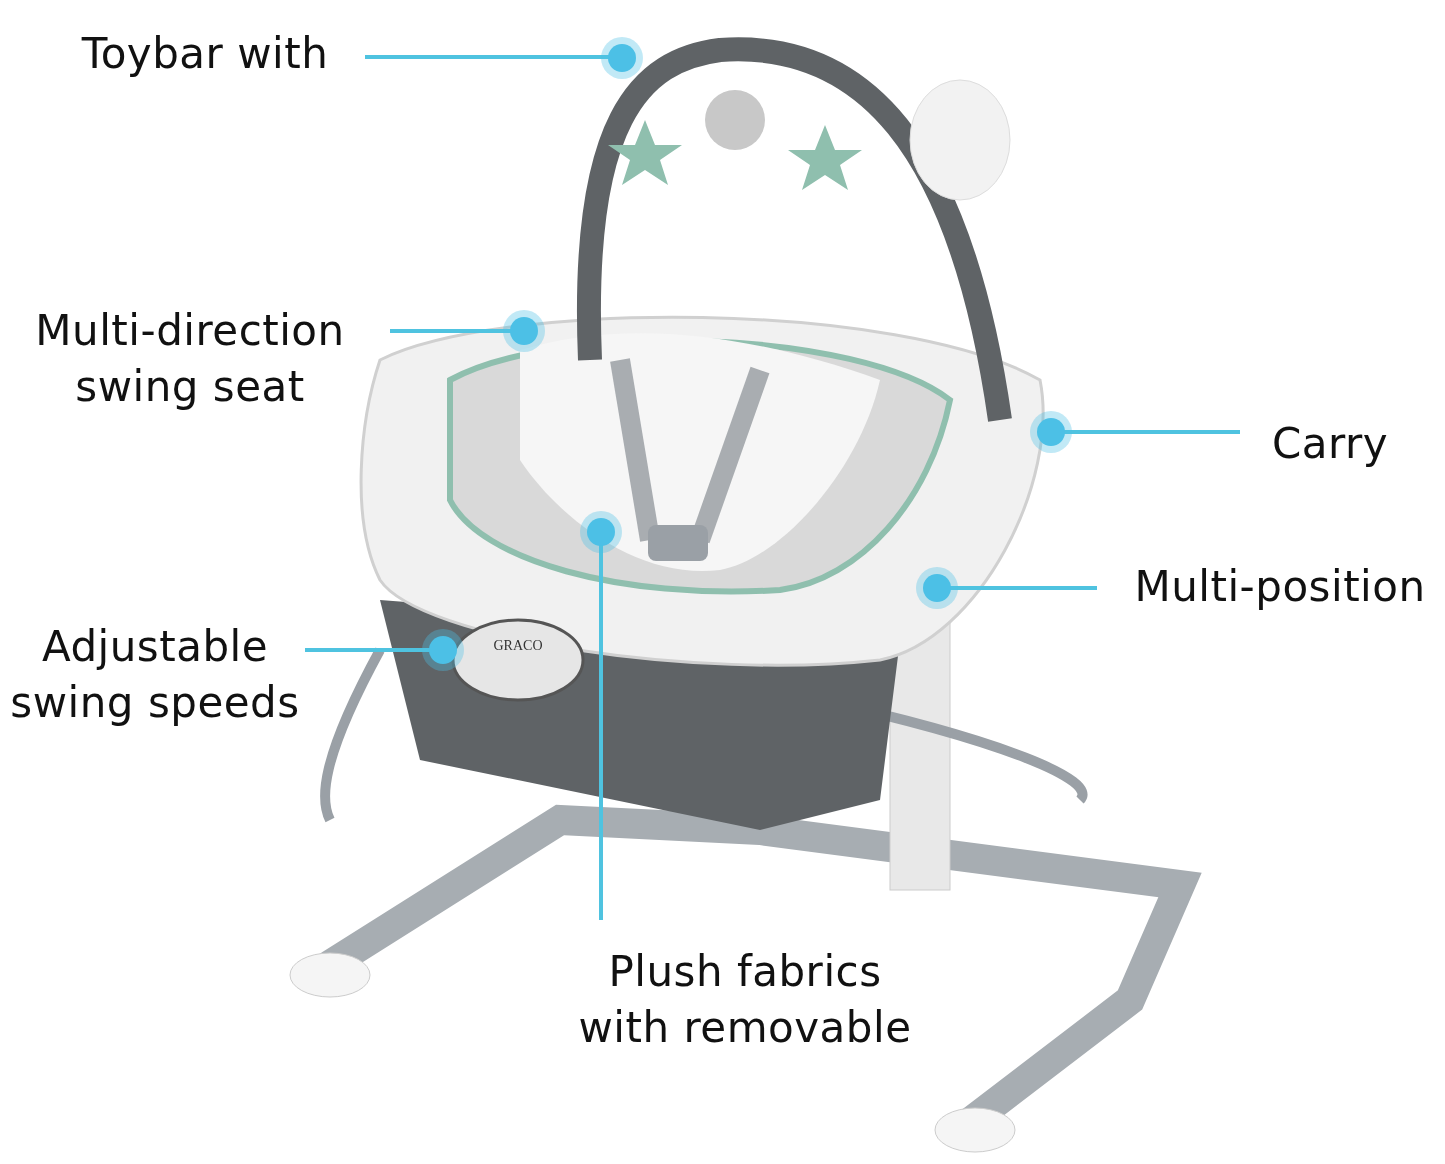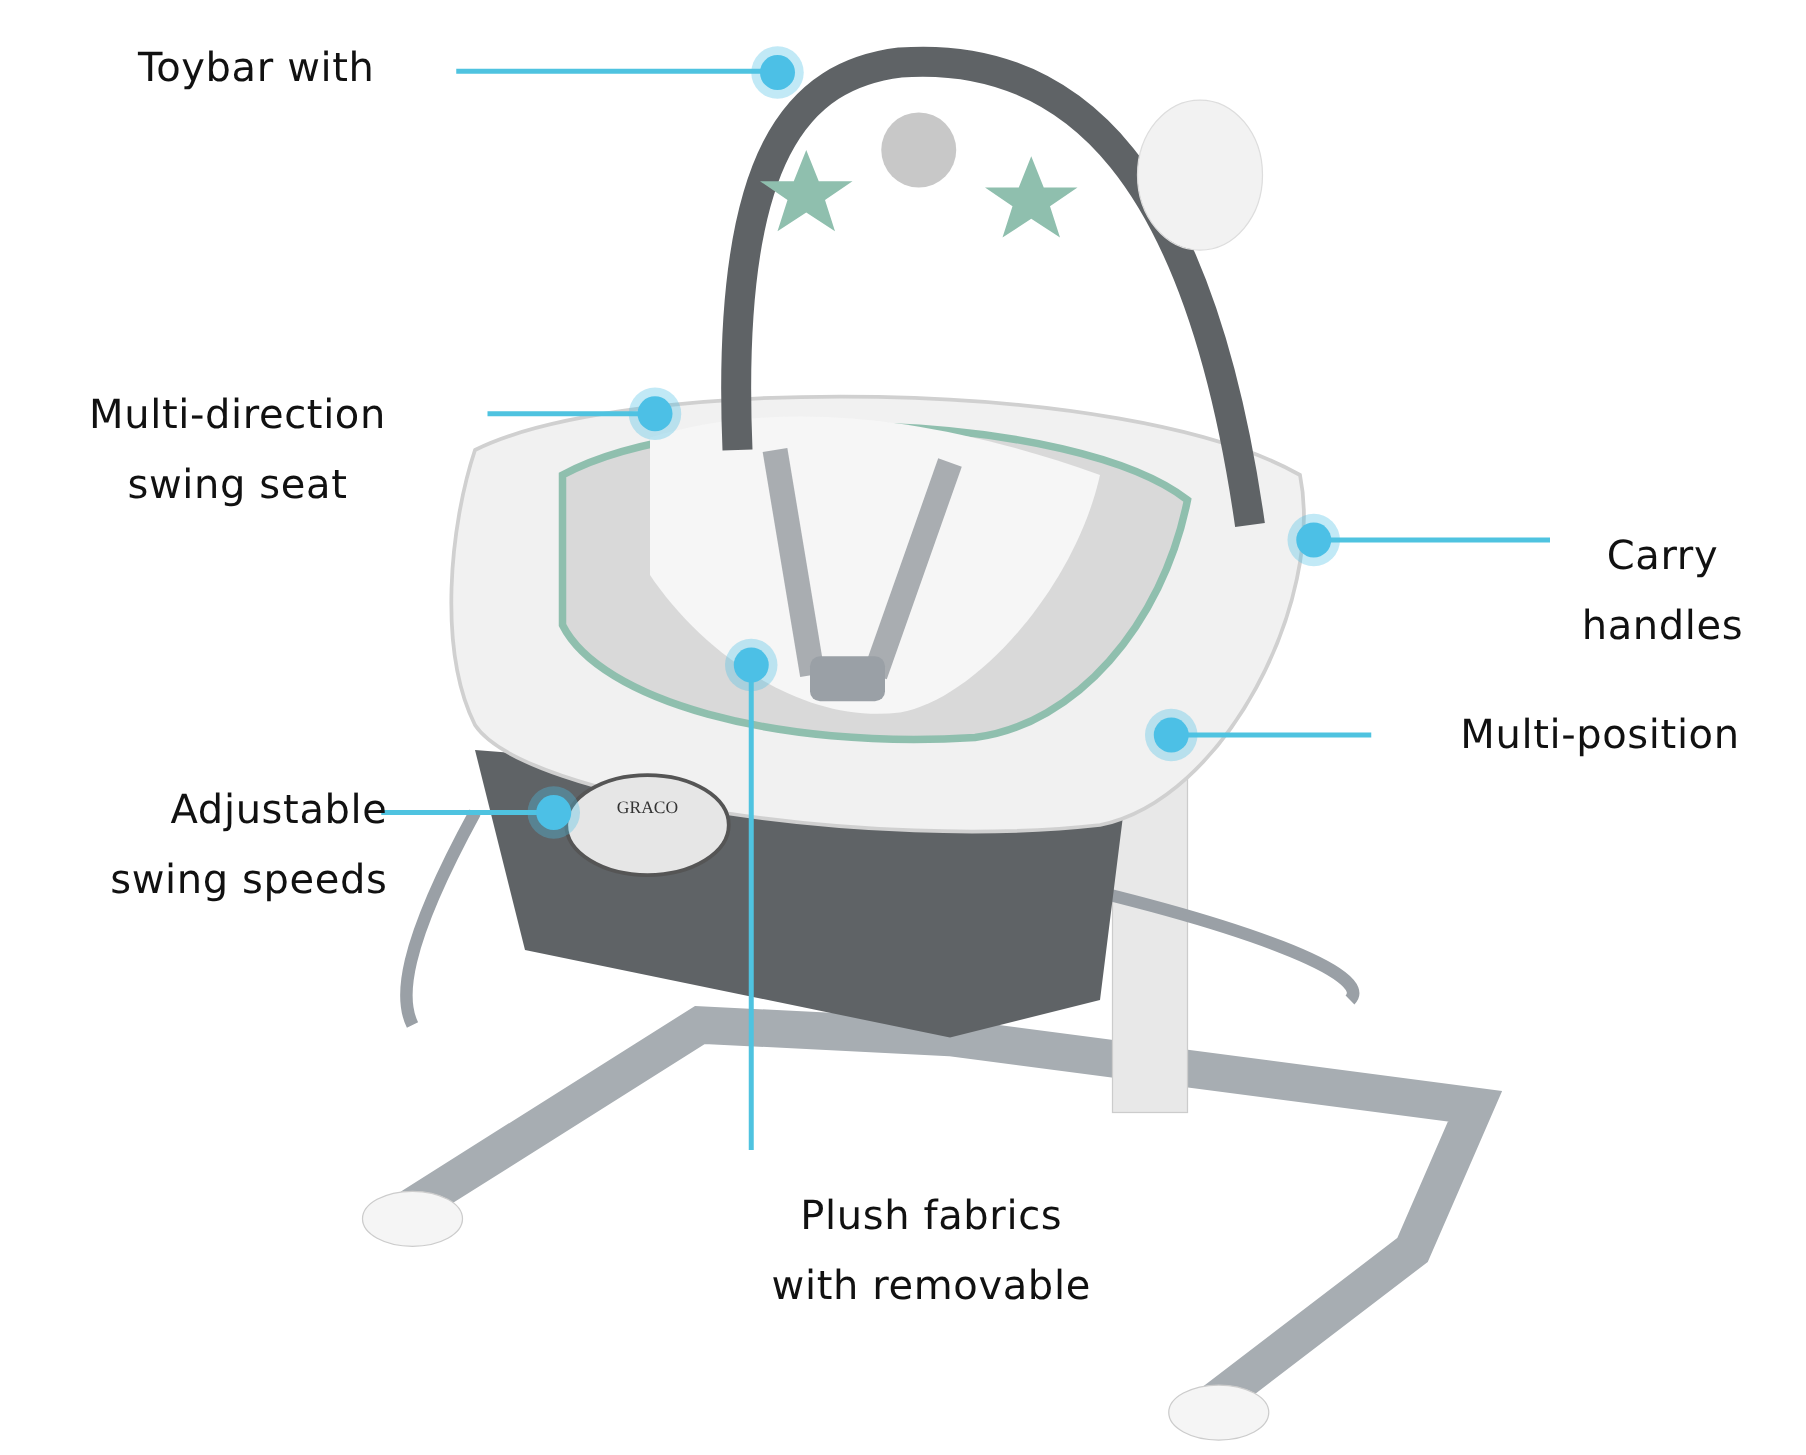--- a/index.html
+++ b/index.html
@@ -1,17 +1,17 @@
 <!DOCTYPE html>
 <html><head>
 <meta charset="utf-8">
 <style>
   html, body { margin:0; padding:0; background:#ffffff; }
   body { width:1445px; height:1164px; position:relative; overflow:hidden; font-family:"DejaVu Sans", sans-serif; }
-  .label { position:absolute; color:#111; font-size:32px; line-height:56px; font-weight:500; letter-spacing:0.5px; }
+  .label { position:absolute; color:#111; font-size:42px; line-height:56px; font-weight:500; letter-spacing:0.5px; }
   .label.center { text-align:center; }
   .line { position:absolute; background:#4fc3e0; }
   .dot { position:absolute; width:28px; height:28px; border-radius:50%; background:#4cc0e6; box-shadow:0 0 0 7px rgba(76,192,230,0.35); }
   svg.product { position:absolute; left:0; top:0; }
 </style>
 </head>
 <body>
 
 <svg class="product" width="1445" height="1164">
 
@@ -67,25 +67,24 @@
 
 <div class="label center" style="left:55px;top:26px;width:300px;">
   <div>Toybar with</div>
 </div>
 <div class="label center" style="left:10px;top:303px;width:360px;">
   <div>Multi-direction</div>
   <div>swing seat</div>
 </div>
 <div class="label center" style="left:1225px;top:404px;width:210px;margin-top:12px;">
   <div>Carry</div>
-  <div>handles</div>
 </div>
 <div class="label center" style="left:1115px;top:559px;width:330px;">
   <div>Multi-position</div>
 </div>
-<div class="label center" style="left:0px;top:619px;width:310px;text-align:right;">
+<div class="label center" style="left:0px;top:619px;width:310px;">
   <div>Adjustable</div>
   <div>swing speeds</div>
 </div>
 <div class="label center" style="left:545px;top:944px;width:400px;">
   <div>Plush fabrics</div>
   <div>with removable</div>
 </div>
 
 </body></html>

